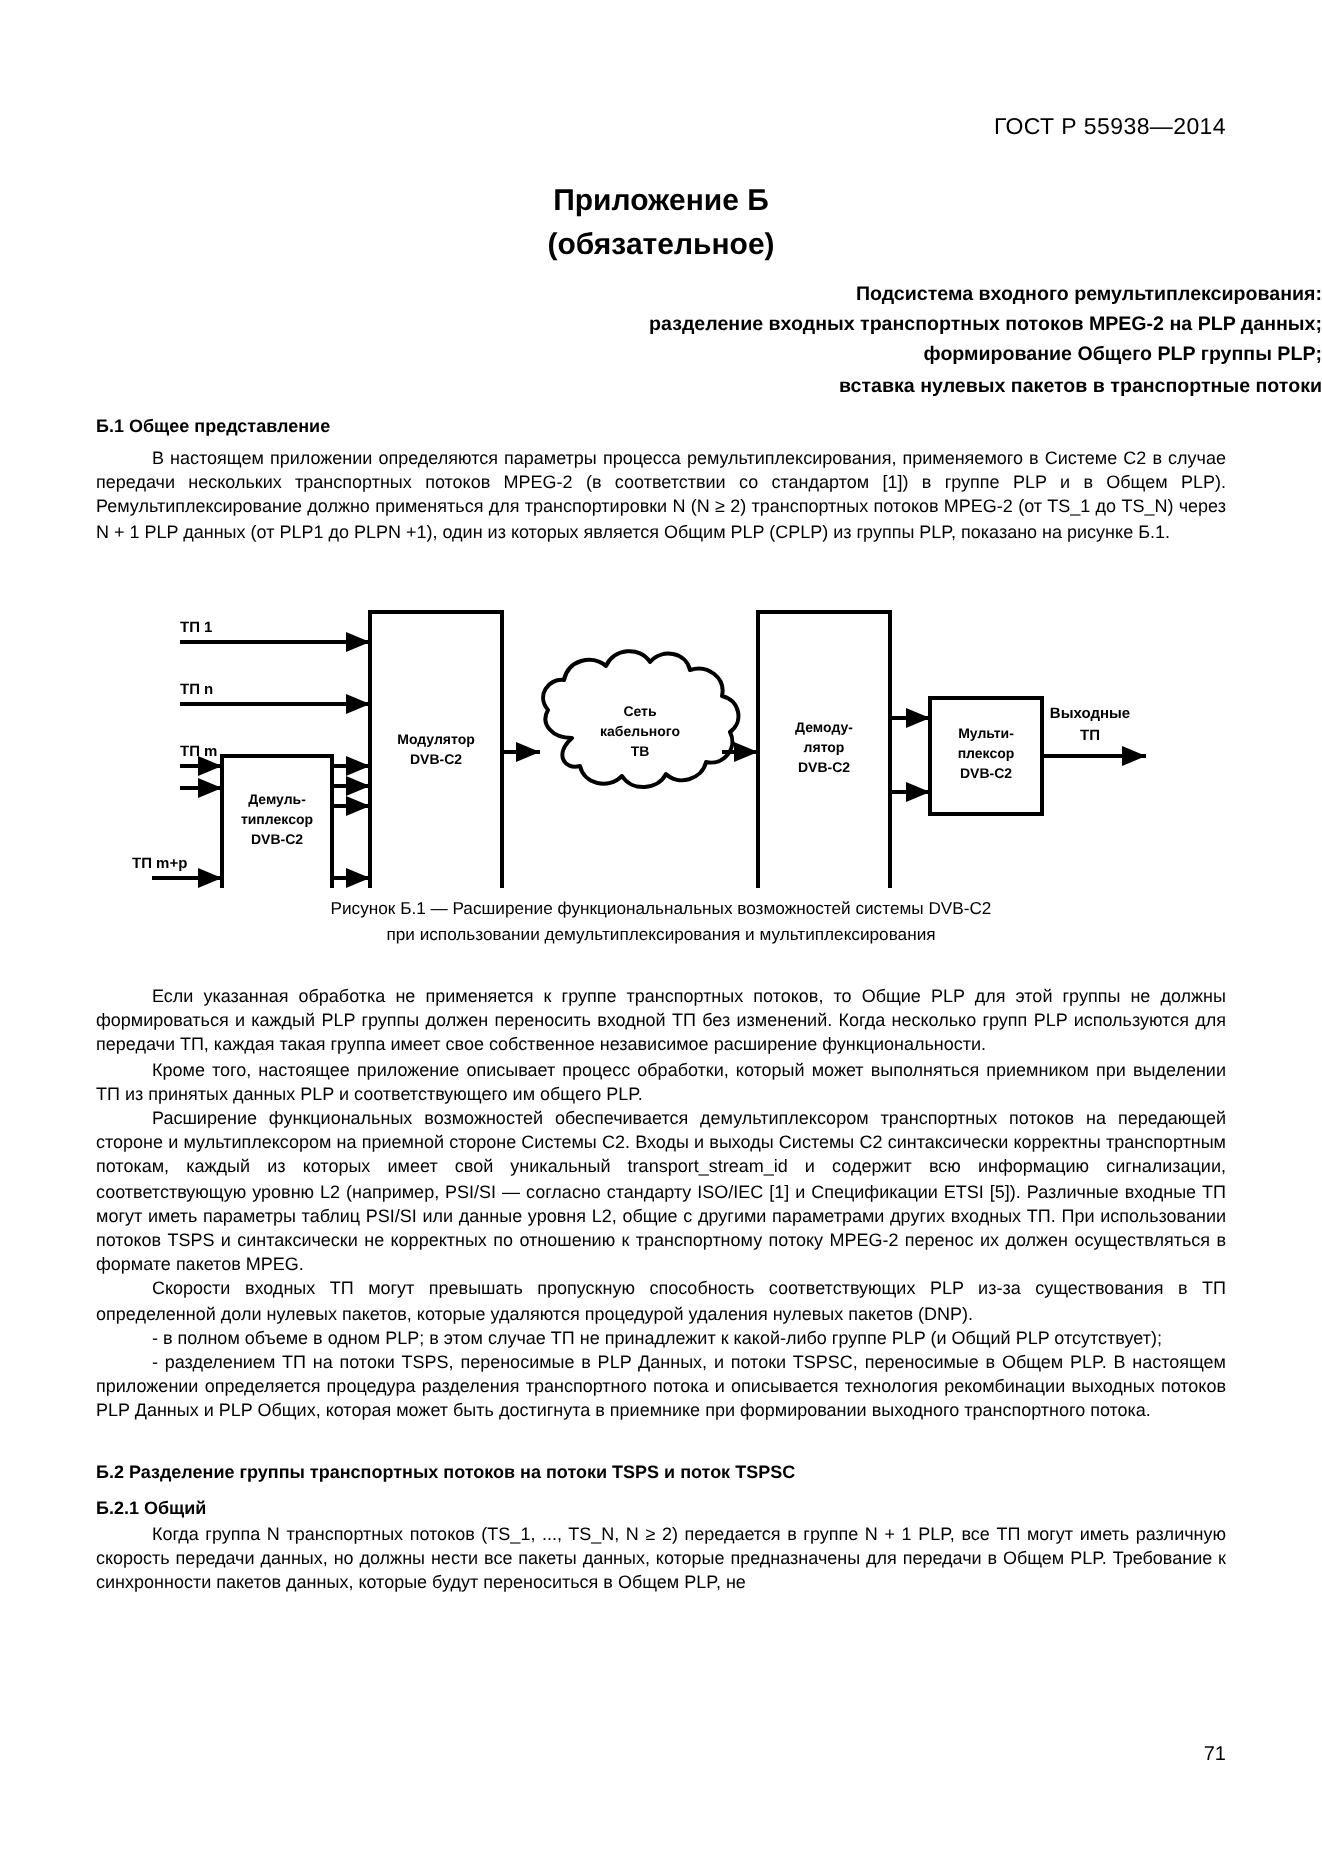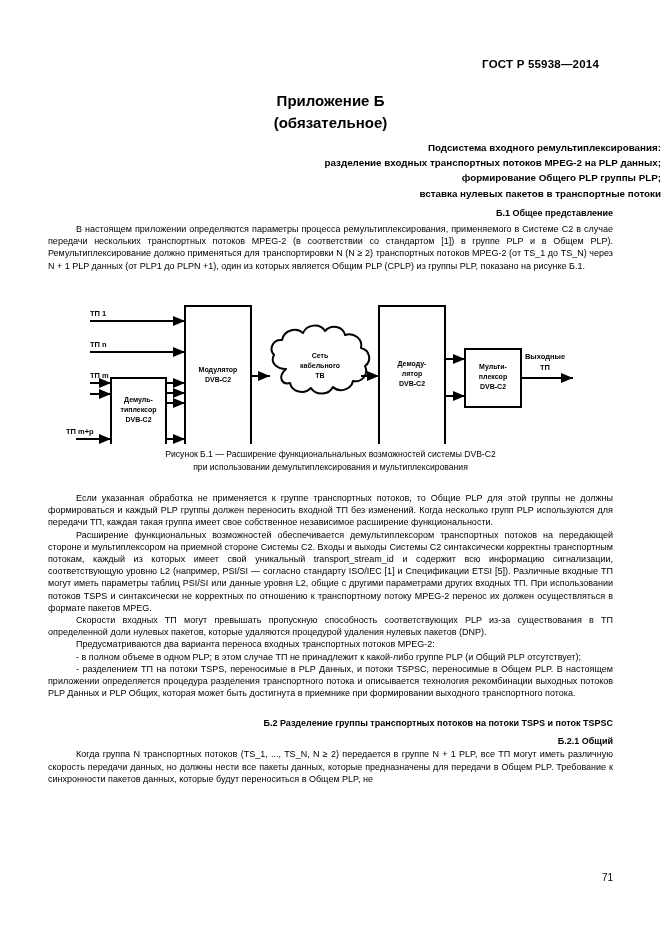--- a/index.html
+++ b/index.html
@@ -18,23 +18,23 @@
   .page {
     position: relative;
     width: 661px;
     height: 935px;
     box-sizing: border-box;
     padding: 0;
   }
   .std-header {
     position: absolute;
     top: 58px;
-    right: 62px;
+    right: 48px;
     font-size: 11.5px;
-    font-weight: bold;
+    font-weight: normal;
     letter-spacing: 0.2px;
   }
   .annex-block {
     position: absolute;
     top: 90px;
     left: 0;
     width: 661px;
     text-align: center;
     font-size: 15px;
     font-weight: bold;
@@ -54,21 +54,20 @@
     position: absolute;
     top: 208px;
     left: 48px;
     width: 565px;
   }
   h3.sec {
     font-size: 9px;
     font-weight: bold;
     margin: 0 0 5px 0;
     padding: 0;
-    text-align: right;
   }
   h3.sec.spaced {
     margin-top: 19px;
   }
   h3.sec.sub {
     margin-top: 8px;
     margin-bottom: 2px;
   }
   p.body {
     font-size: 9px;
@@ -227,23 +226,23 @@
     </svg>
   </div>
 
   <div class="fig-caption">
     <div>Рисунок Б.1 — Расширение функциональнальных возможностей системы DVB-C2</div>
     <div>при использовании демультиплексирования и мультиплексирования</div>
   </div>
 
   <div class="after-figure">
     <p class="body">Если указанная обработка не применяется к группе транспортных потоков, то Общие PLP для этой группы не должны формироваться и каждый PLP группы должен переносить входной ТП без изменений. Когда несколько групп PLP используются для передачи ТП, каждая такая группа имеет свое собственное независимое расширение функциональности.</p>
+    <p class="body">Кроме того, настоящее приложение описывает процесс обработки, который может выполняться приемником при выделении ТП из принятых данных PLP и соответствующего им общего PLP.</p>
     <p class="body">Расширение функциональных возможностей обеспечивается демультиплексором транспортных потоков на передающей стороне и мультиплексором на приемной стороне Системы C2. Входы и выходы Системы C2 синтаксически корректны транспортным потокам, каждый из которых имеет свой уникальный transport_stream_id и содержит всю информацию сигнализации, соответствующую уровню L2 (например, PSI/SI — согласно стандарту ISO/IEC [1] и Спецификации ETSI [5]). Различные входные ТП могут иметь параметры таблиц PSI/SI или данные уровня L2, общие с другими параметрами других входных ТП. При использовании потоков TSPS и синтаксически не корректных по отношению к транспортному потоку MPEG-2 перенос их должен осуществляться в формате пакетов MPEG.</p>
     <p class="body">Скорости входных ТП могут превышать пропускную способность соответствующих PLP из-за существования в ТП определенной доли нулевых пакетов, которые удаляются процедурой удаления нулевых пакетов (DNP).</p>
-    <p class="body">Предусматриваются два варианта переноса входных транспортных потоков MPEG-2:</p>
     <p class="body dash">- в полном объеме в одном PLP; в этом случае ТП не принадлежит к какой-либо группе PLP (и Общий PLP отсутствует);</p>
     <p class="body dash">- разделением ТП на потоки TSPS, переносимые в PLP Данных, и потоки TSPSC, переносимые в Общем PLP. В настоящем приложении определяется процедура разделения транспортного потока и описывается технология рекомбинации выходных потоков PLP Данных и PLP Общих, которая может быть достигнута в приемнике при формировании выходного транспортного потока.</p>
     <h3 class="sec spaced">Б.2 Разделение группы транспортных потоков на потоки TSPS и поток TSPSC</h3>
     <h3 class="sec sub">Б.2.1 Общий</h3>
     <p class="body">Когда группа N транспортных потоков (TS_1, ..., TS_N, N ≥ 2) передается в группе N + 1 PLP, все ТП могут иметь различную скорость передачи данных, но должны нести все пакеты данных, которые предназначены для передачи в Общем PLP. Требование к синхронности пакетов данных, которые будут переноситься в Общем PLP, не</p>
   </div>
 
   <div class="page-num">71</div>
 
 </div>

